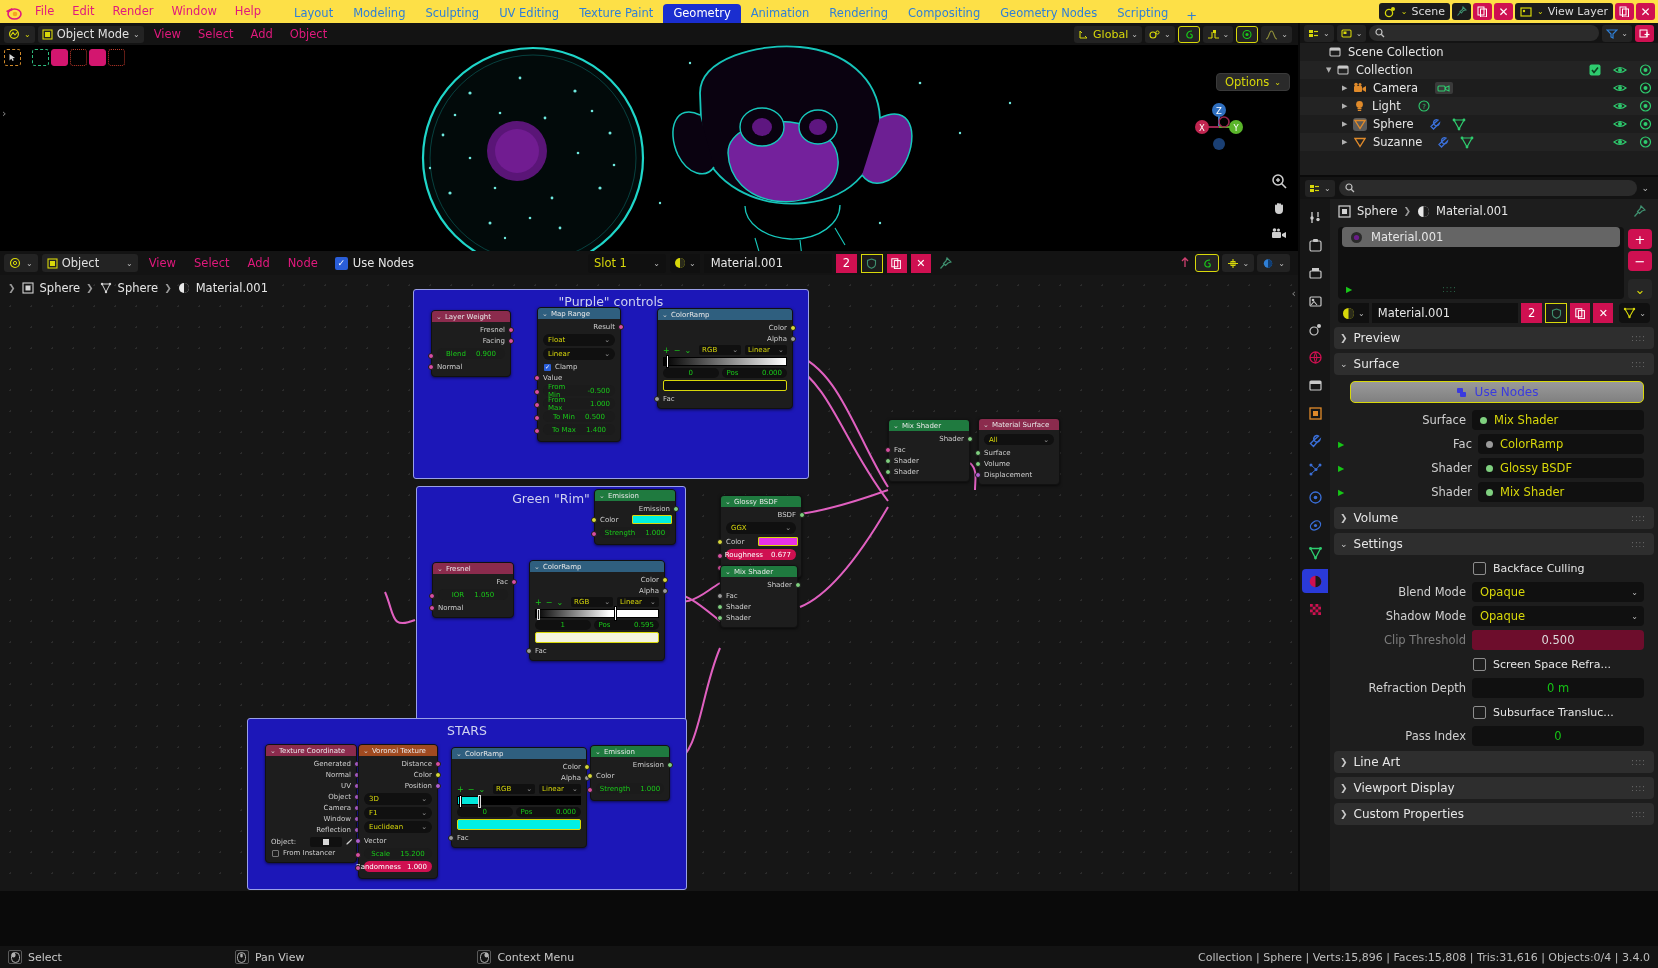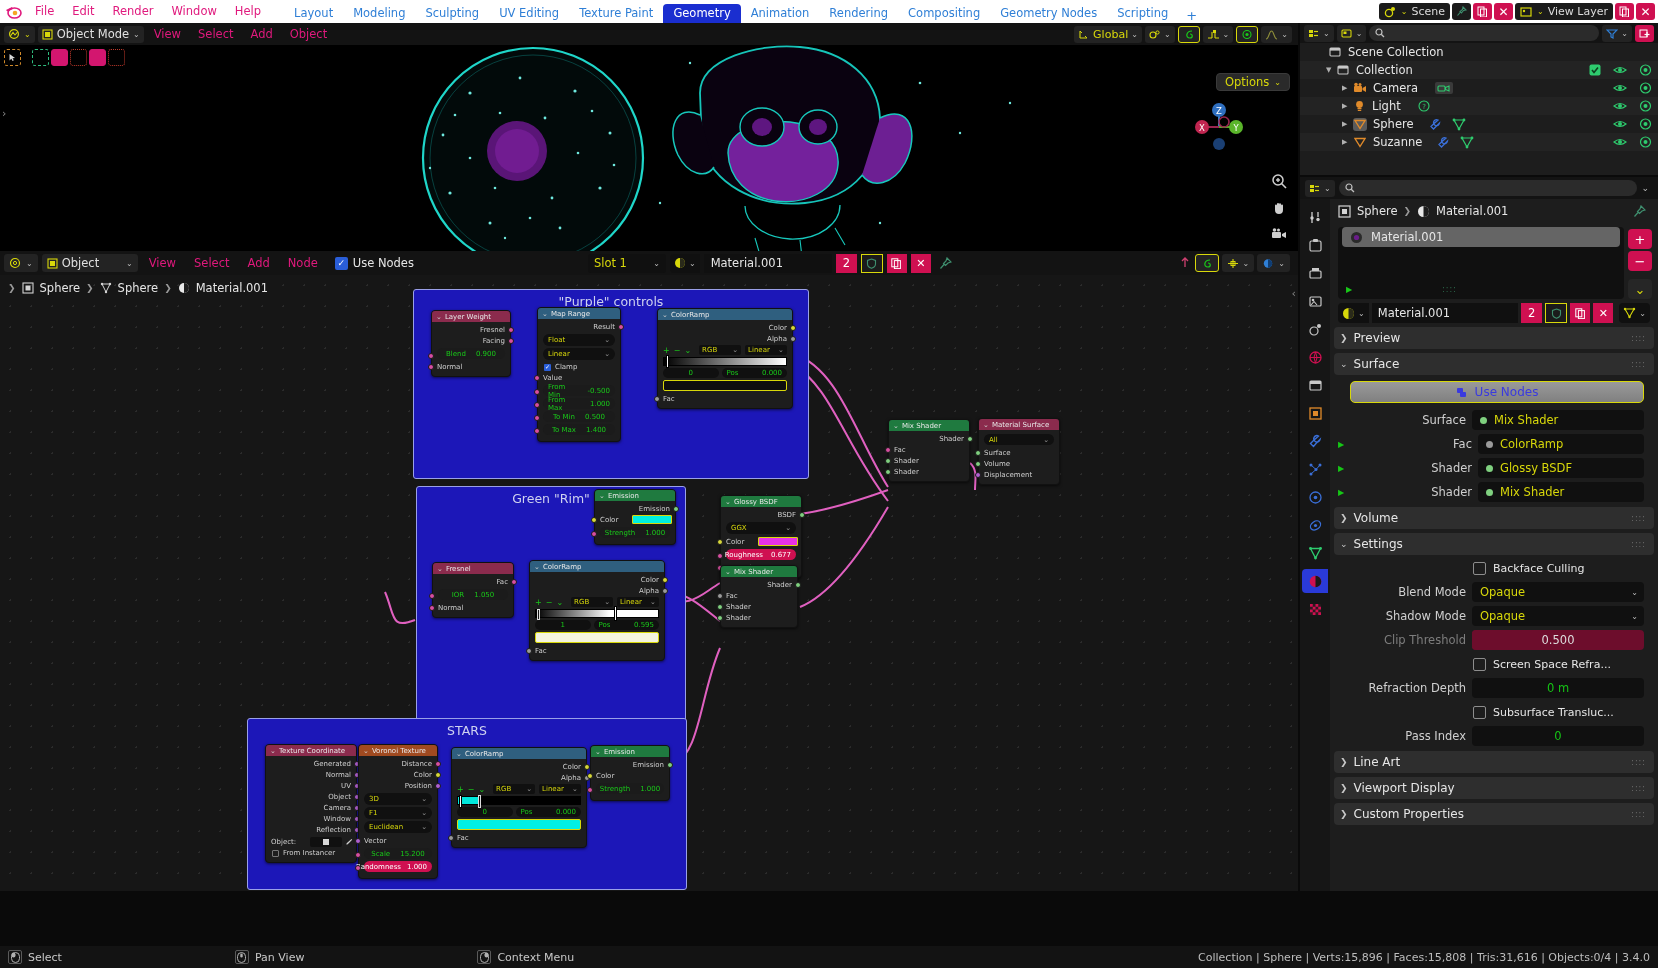--- a/index.html
+++ b/index.html
@@ -5,21 +5,21 @@
   * { box-sizing: border-box; margin:0; padding:0; }
   body {
     width:1658px; height:968px; overflow:hidden;
     background:#0a0a0a; color:#e6e6e6;
     font-family:"DejaVu Sans", sans-serif; font-size:11px;
     -webkit-font-smoothing:antialiased;
   }
   .app { position:relative; width:1658px; height:968px; }
 
   
-  .topbar { position:absolute; left:0; top:0; width:1658px; height:23px; background:#ffffff; display:flex; align-items:flex-start; }
+  .topbar { position:absolute; left:0; top:0; width:1658px; height:23px; background:#fde047; display:flex; align-items:flex-end; }
   .blender-logo { width:26px; height:22px; display:flex; align-items:center; justify-content:center; }
   .menu-item { color:#e0197d; padding:0 9px; line-height:23px; font-size:11.5px; cursor:default; }
   .ws-tabs { display:flex; align-items:flex-end; height:23px; margin-left:14px; }
   .ws-tab { color:#2f7fd6; padding:0 10px; height:19px; line-height:19px; font-size:11.5px; border-radius:4px 4px 0 0; }
   .ws-tab.active { background:#1a2ed0; color:#ffffff; }
   .ws-plus { color:#2f7fd6; padding:0 8px; font-size:13px; }
   .topright { position:absolute; right:0; top:0; height:23px; display:flex; align-items:center; gap:2px; padding-right:3px; }
   .tr-field { display:flex; align-items:center; height:17px; background:#1b1b1b; border-radius:3px; padding:0 5px; gap:4px; }
   .tr-label { color:#dcdcdc; font-size:11px; }
   .ic-btn { width:19px; height:17px; display:flex; align-items:center; justify-content:center; border-radius:3px; }

